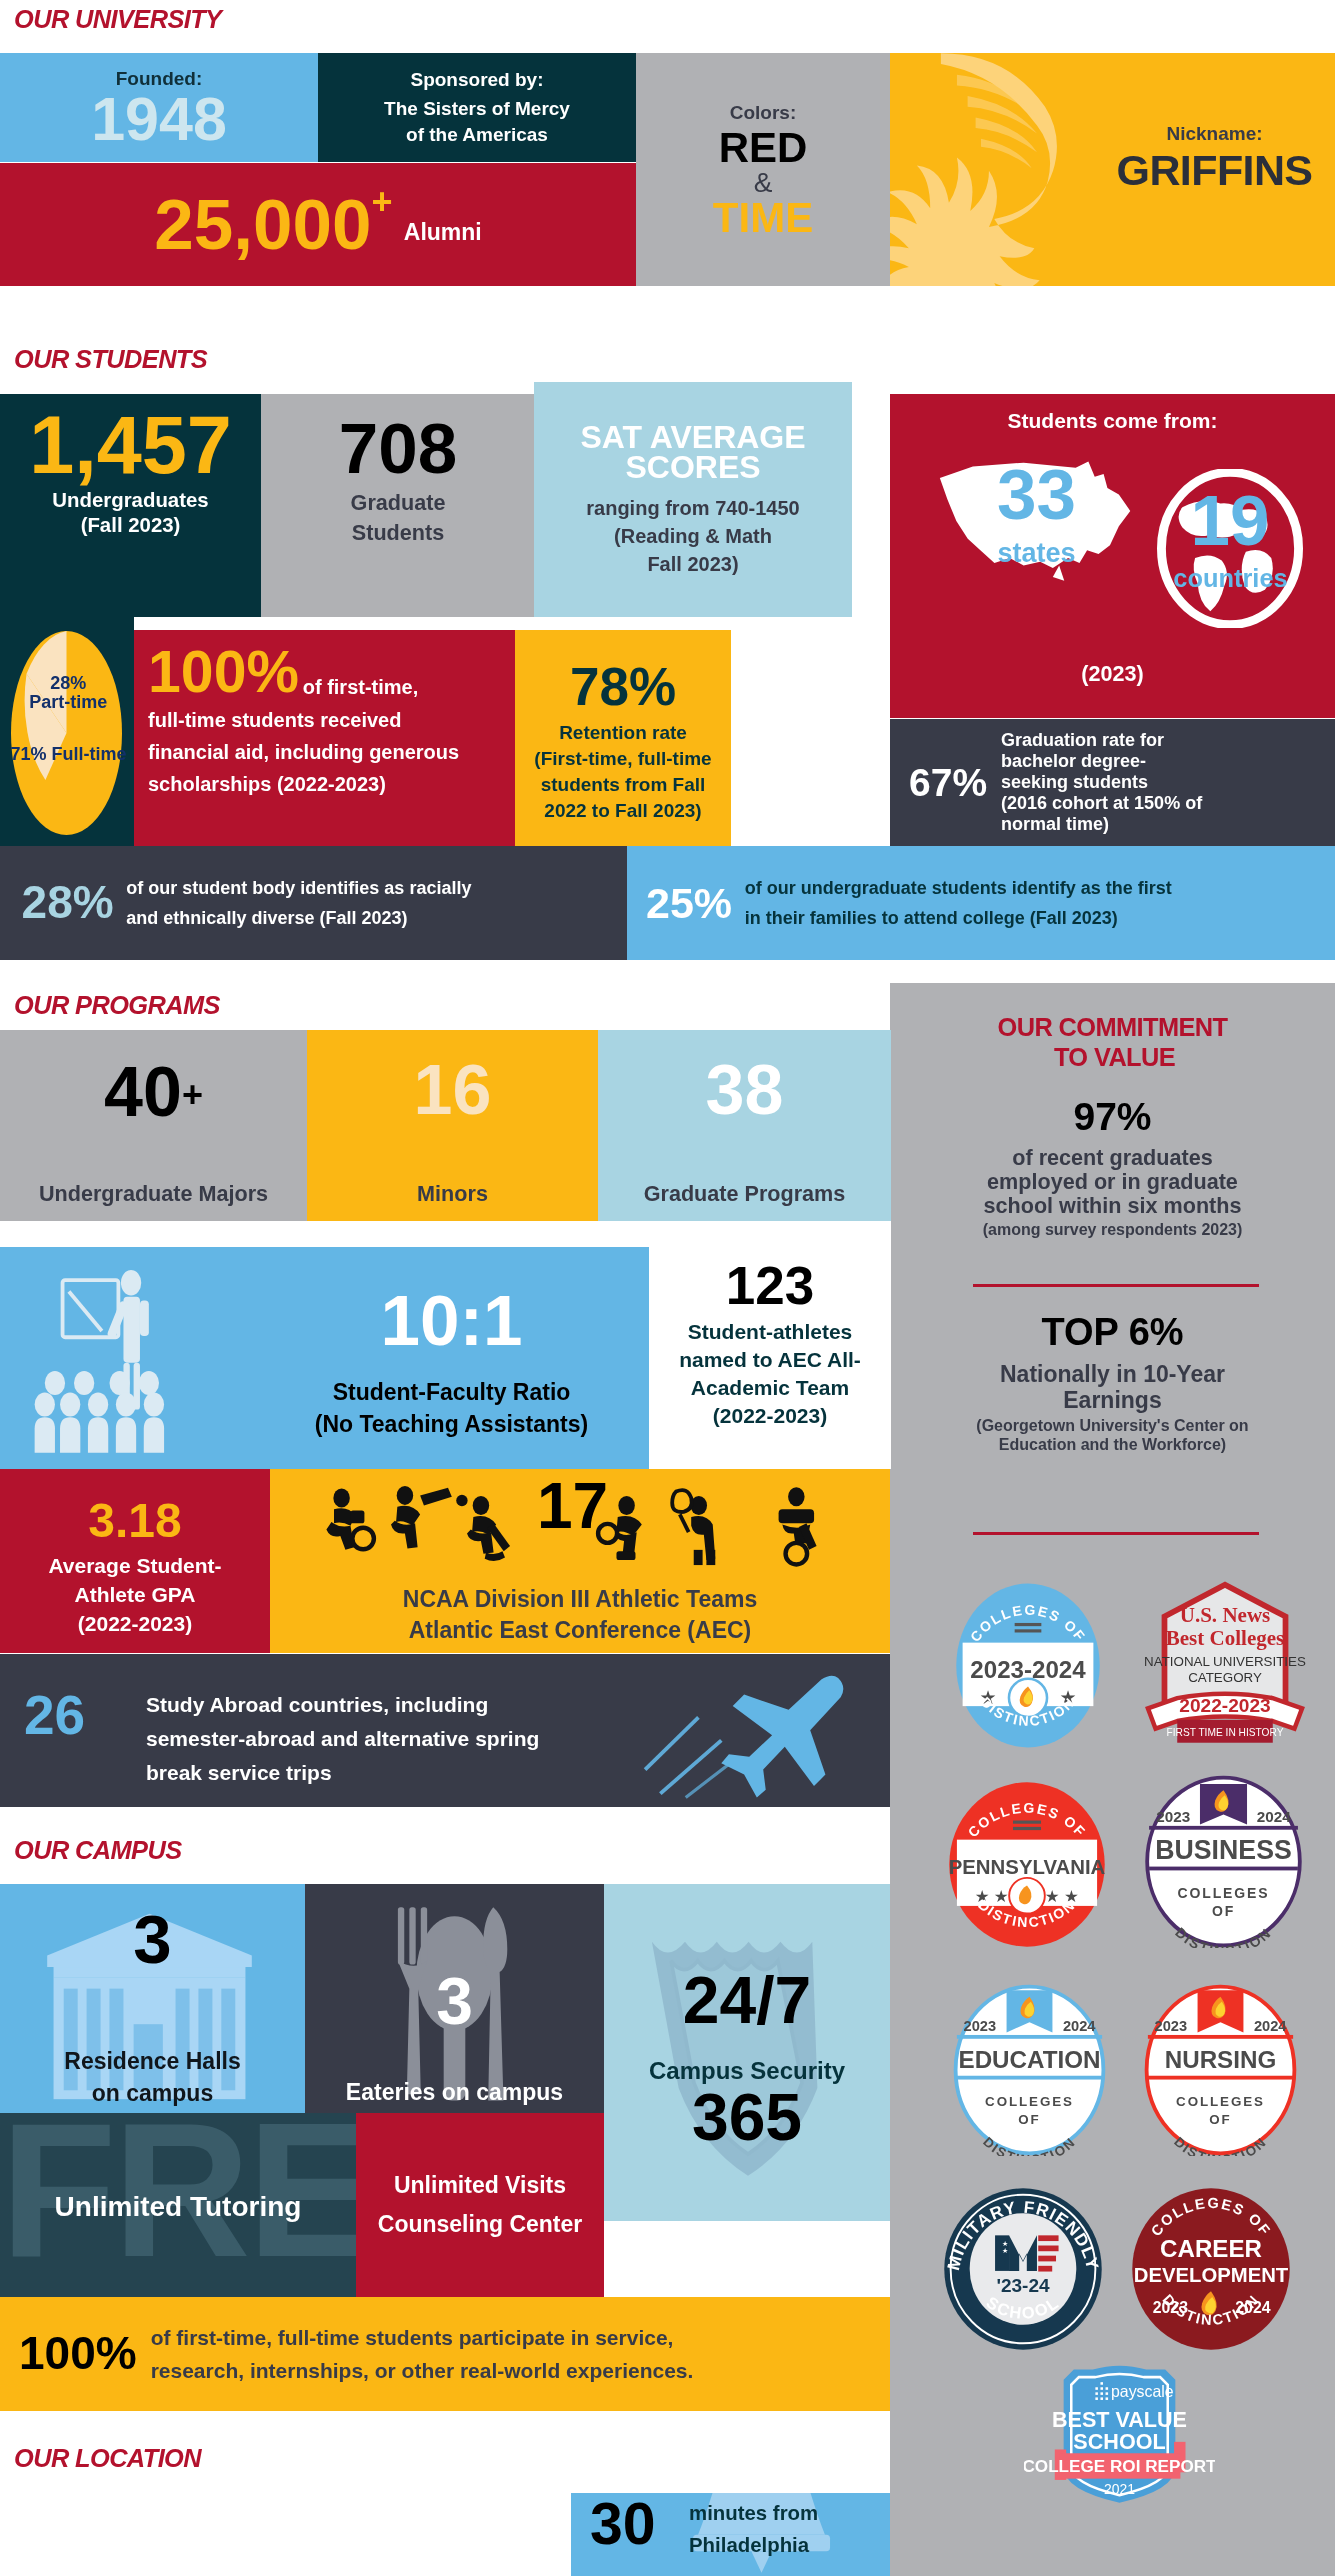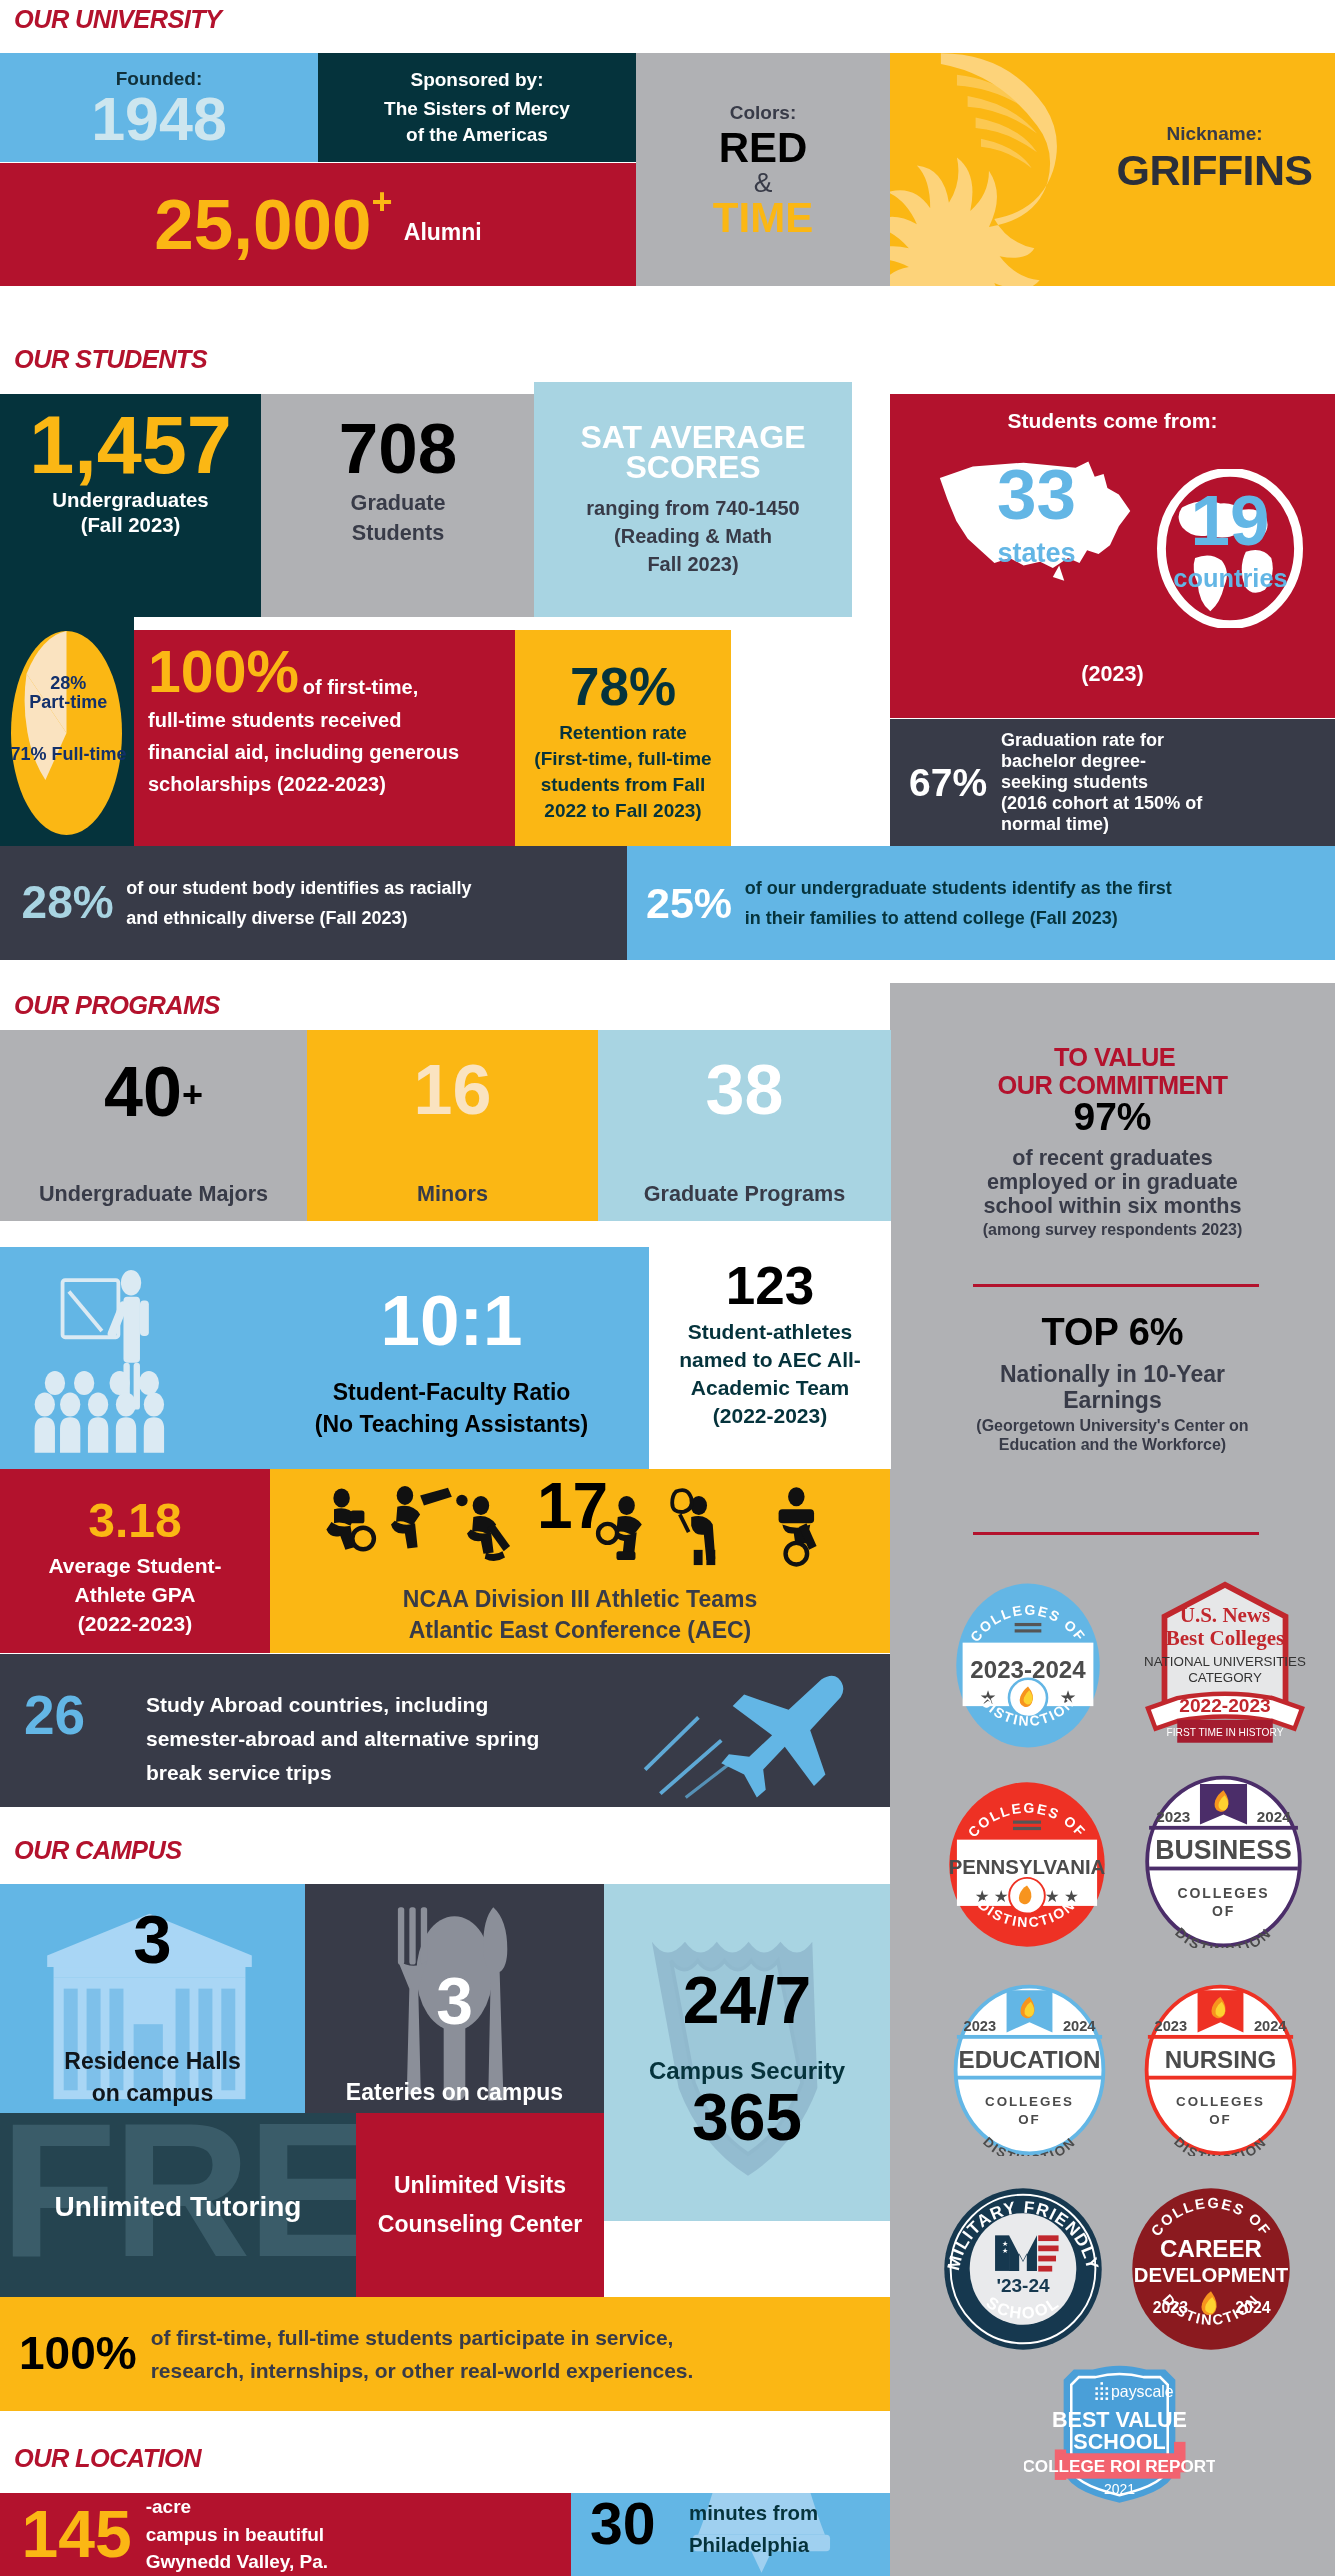--- a/index.html
+++ b/index.html
@@ -171,21 +171,21 @@
   <div class="abs bg-ltblue" style="left:627px;top:846px;width:709px;height:114px;display:flex;align-items:center;padding-left:19px;">
     <div class="bignum t-white" style="font-size:43px;">25%</div>
     <div style="margin-left:12.7px;">
       <div class="t-navy" style="font-size:18px;font-weight:bold;">of our undergraduate students identify as the first</div>
       <div class="t-navy" style="font-size:18px;font-weight:bold;margin-top:9px;">in their families to attend college (Fall 2023)</div>
     </div>
   </div>
 
   <div class="abs bg-gray" style="left:890px;top:983px;width:445px;height:1593px;"></div>
 
-  <div class="abs sec-title" style="left:890px;top:1071px;width:445px;text-align:center;font-size:25.4px;font-style:normal;">OUR COMMITMENT</div>
+  <div class="abs sec-title" style="left:890px;top:1013px;width:445px;text-align:center;font-size:25.4px;font-style:normal;">OUR COMMITMENT</div>
   <div class="abs sec-title" style="left:892px;top:1043px;width:445px;text-align:center;font-size:25.4px;font-style:normal;">TO VALUE</div>
 
   <div class="abs bignum t-red" style="left:890px;top:1099px;width:445px;text-align:center;font-size:39px;">97%</div>
   <div class="abs t-dark" style="left:890px;top:1145px;width:445px;text-align:center;font-size:21.6px;font-weight:bold;">of recent graduates</div>
   <div class="abs t-dark" style="left:890px;top:1169px;width:445px;text-align:center;font-size:21.6px;font-weight:bold;">employed or in graduate</div>
   <div class="abs t-dark" style="left:890px;top:1193px;width:445px;text-align:center;font-size:21.6px;font-weight:bold;">school within six months</div>
   <div class="abs t-dark" style="left:890px;top:1221px;width:445px;text-align:center;font-size:16px;font-weight:bold;">(among survey respondents 2023)</div>
 
   <div class="abs" style="left:973px;top:1284px;width:286px;height:3.2px;background:#b3122d;"></div>
 
@@ -589,28 +589,20 @@
   <div class="abs bg-gold" style="left:0;top:2297px;width:890px;height:114px;display:flex;align-items:center;padding-left:19px;">
     <div class="bignum t-red" style="font-size:46px;">100%</div>
     <div style="margin-left:14px;">
       <div class="t-dark" style="font-size:21px;font-weight:bold;">of first-time, full-time students participate in service,</div>
       <div class="t-dark" style="font-size:21px;font-weight:bold;margin-top:9px;">research, internships, or other real-world experiences.</div>
     </div>
   </div>
 
   <div class="abs sec-title" style="left:14px;top:2444px;font-size:25.4px;">OUR LOCATION</div>
 
-  <div class="abs bg-red" style="left:0;top:2493px;width:571px;height:83px;display:flex;align-items:center;padding-left:21.6px;">
-    <div class="bignum t-gold" style="font-size:66px;">145</div>
-    <div style="margin-left:14px;">
-      <div class="t-white" style="font-size:19px;font-weight:bold;">-acre</div>
-      <div class="t-white" style="font-size:19px;font-weight:bold;margin-top:5.1px;">campus in beautiful</div>
-      <div class="t-white" style="font-size:19px;font-weight:bold;margin-top:5.1px;">Gwynedd Valley, Pa.</div>
-    </div>
-  </div>
 
   <div class="abs bg-ltblue" style="left:571px;top:2493px;width:319px;height:83px;overflow:hidden;">
     <svg class="abs" style="left:114px;top:-70px;" width="153" height="165" viewBox="0 0 240 260">
       <g fill="#9fd0f0">
         <rect x="60" y="10" width="120" height="26"></rect>
         <path d="M64 36 q-24 90 -44 140 l200 0 q-20 -50 -44 -140 z"></path>
         <rect x="12" y="176" width="216" height="26" rx="6"></rect>
         <path d="M104 202 l32 0 l-16 34 z"></path>
       </g>
     </svg>

